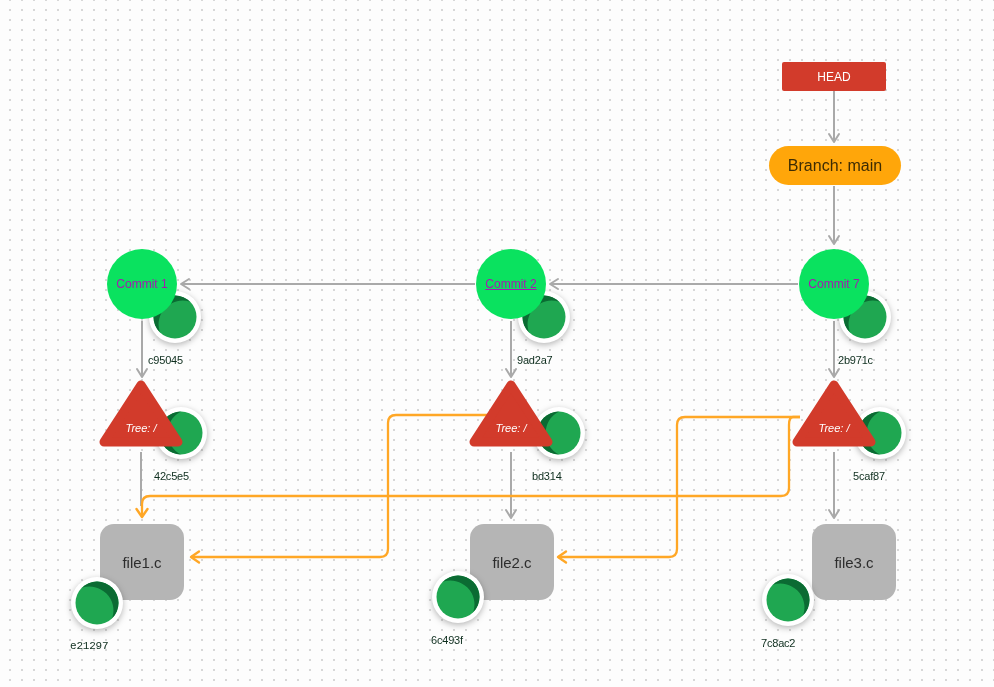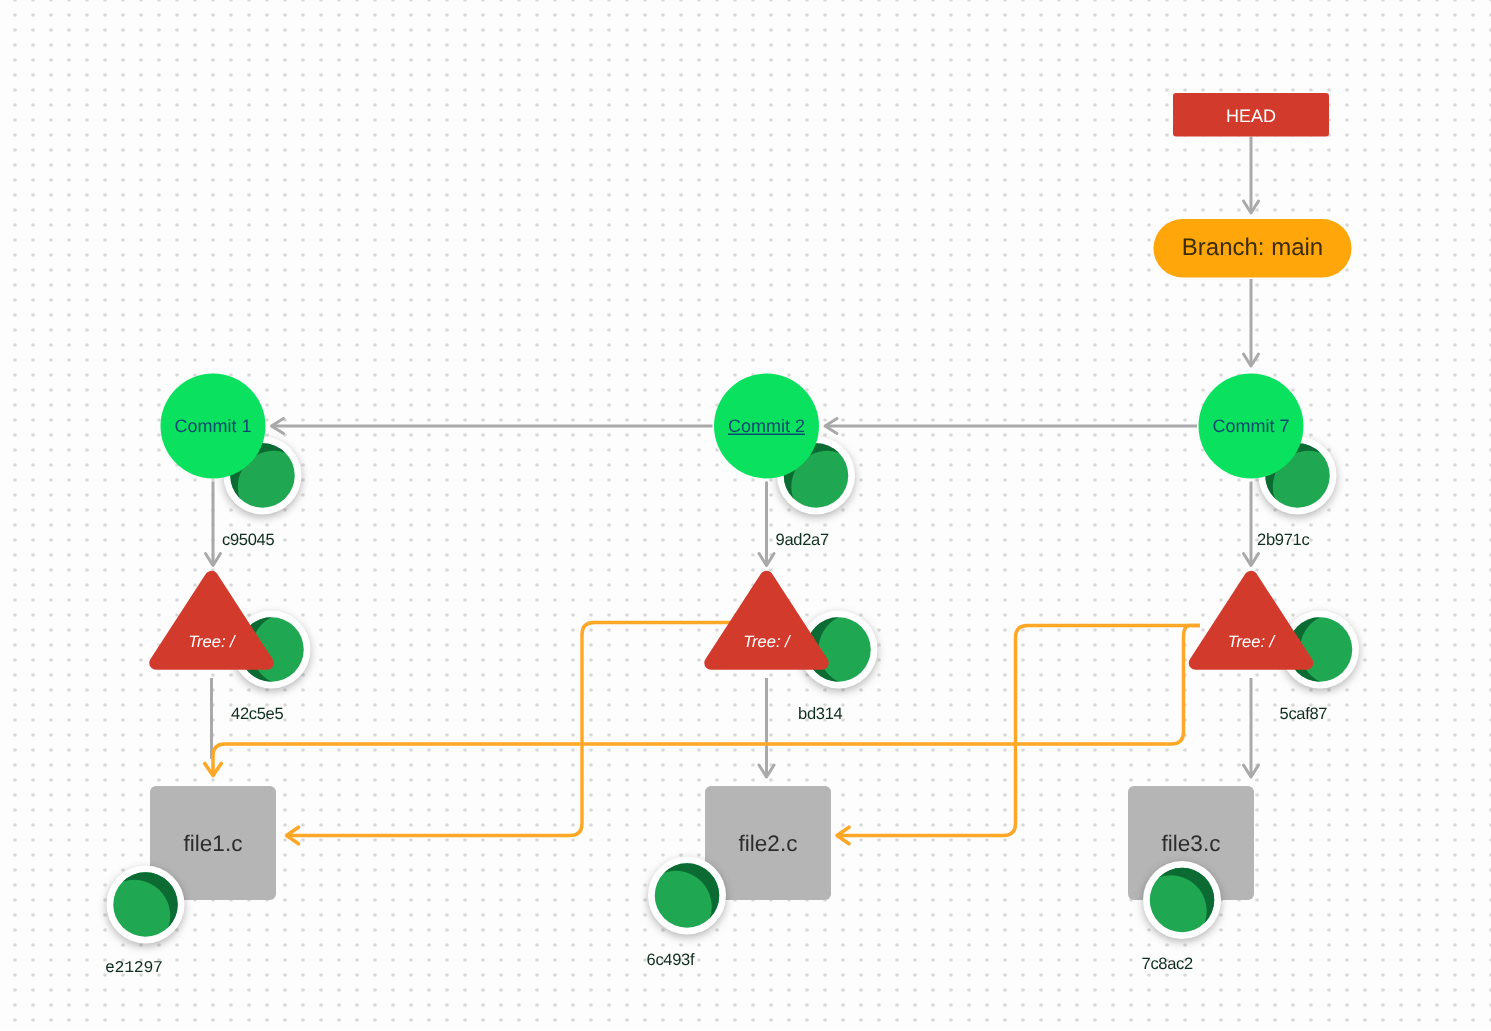--- a/index.html
+++ b/index.html
@@ -28,46 +28,46 @@
   }
   
   .branch-pill{
     left:769px;top:146px;width:132px;height:39px;
     background:#ffa60a;border-radius:20px;
     color:#3d2c04;font-size:16px;
   }
   
   .commit-circle{
     width:70px;height:70px;border-radius:50%;
-    background:#0ae25f;color:#0c4a6e;font-size:12px;text-align:right;
+    background:#0ae25f;color:#a21caf;font-size:12px;text-align:right;
   }
   .commit-1{left:107px;top:249px;}
   .commit-2{left:476px;top:249px;text-decoration:underline;}
   .commit-3{left:799px;top:249px;}
 
   
   .tree-node{width:90px;height:80px;}
   .tree-1{left:96px;top:374px;}
   .tree-2{left:466px;top:374px;}
   .tree-3{left:789px;top:374px;}
   .tree-node svg.tri{position:absolute;left:0;top:0;}
   .tree-label{
     position:absolute;left:0;right:0;top:48px;
     color:#ffffff;font-size:11px;font-style:italic;
   }
 
   
   .file-box{
     width:84px;height:76px;
-    background:#b5b5b5;border-radius:4px;
+    background:#b5b5b5;border-radius:14px;
     color:#2d2d2d;font-size:15px;
   }
   .file-1{left:100px;top:524px;}
   .file-2{left:470px;top:524px;}
-  .file-3{left:752px;top:524px;text-align:center;}
+  .file-3{left:812px;top:524px;text-align:center;}
 
   
   .badge{position:absolute;width:54px;height:54px;}
   .badge svg{position:absolute;left:0;top:0;filter:drop-shadow(0 2px 3px rgba(0,0,0,0.28));}
   .badge .badge-label{
     position:absolute;left:0;right:0;top:50%;
     transform:translateY(-50%);
     text-align:left;
     font-size:11px;color:#0e2e1e;letter-spacing:-0.2px;margin-top:43px;
   }

